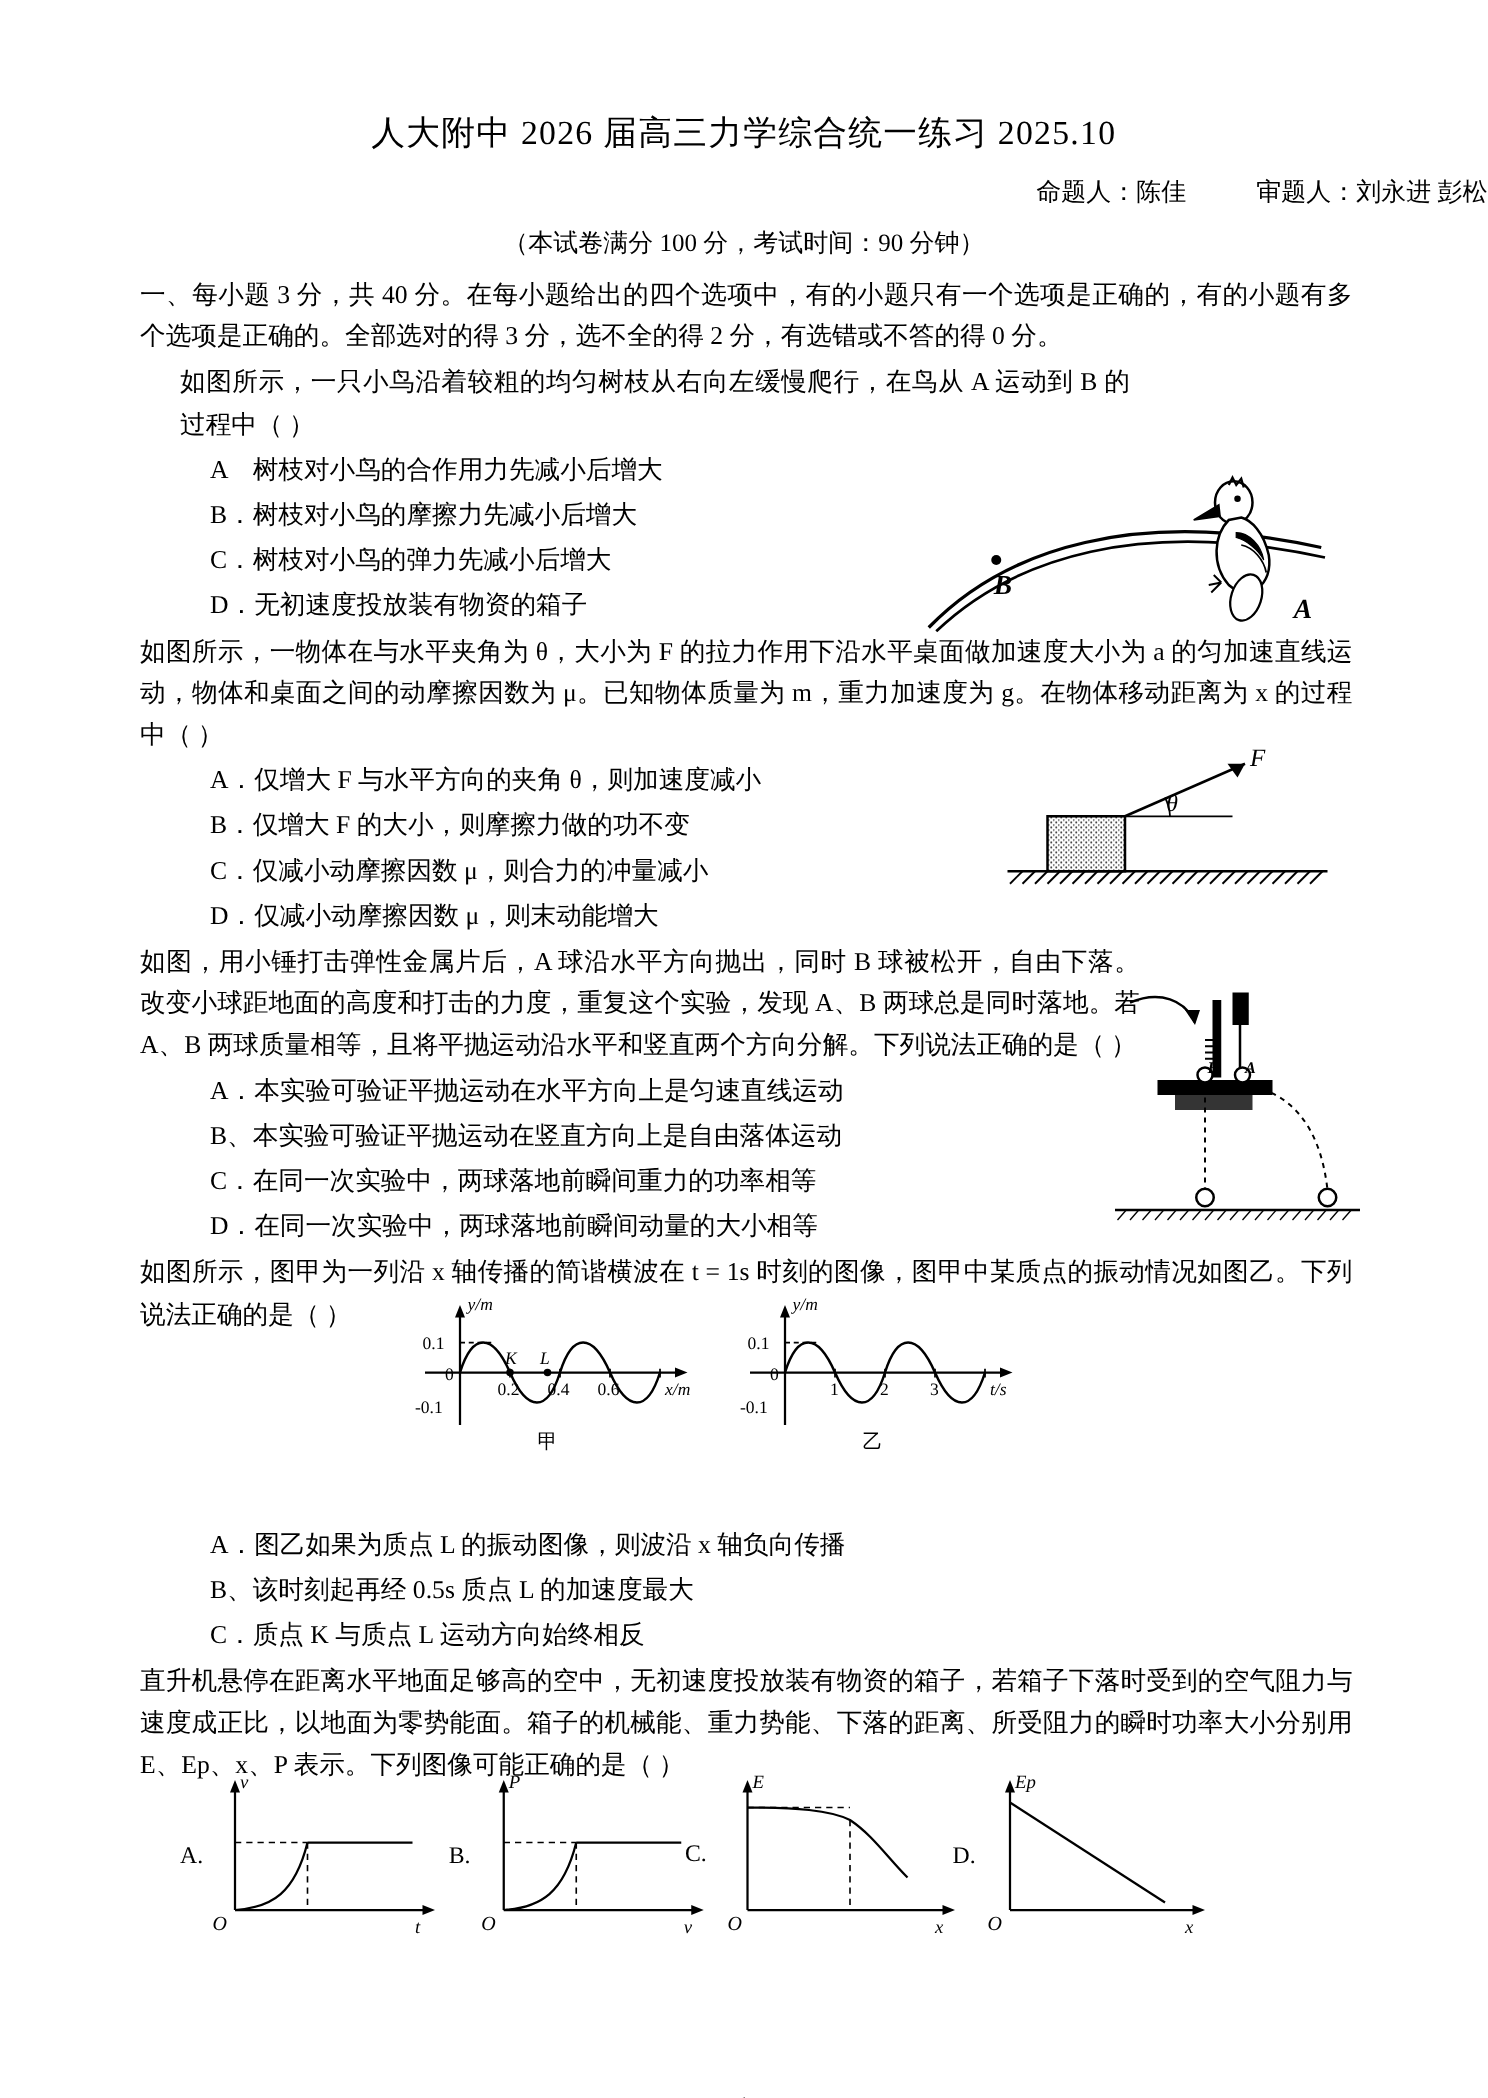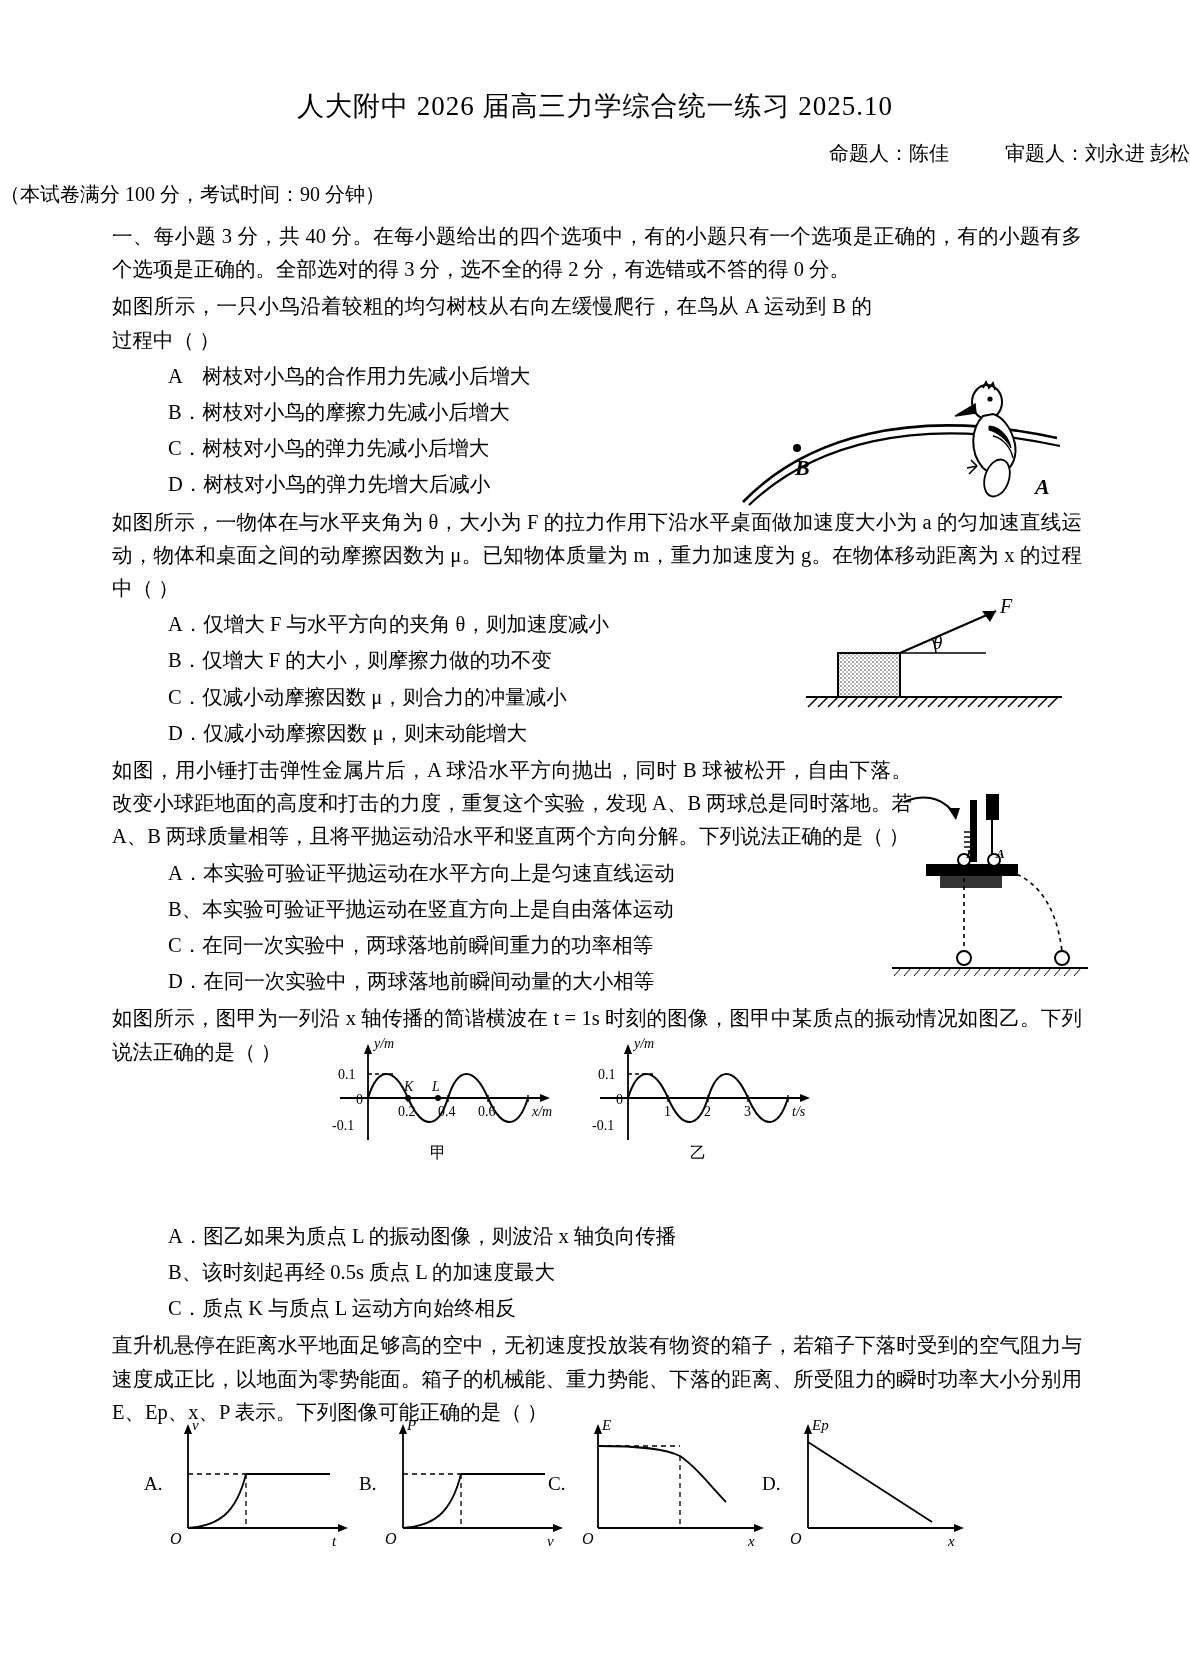--- a/index.html
+++ b/index.html
@@ -8,21 +8,21 @@
     font-family:"Liberation Serif","DejaVu Serif",serif;
     color:#000;position:relative;overflow:hidden;
   }
   .page{position:relative;width:1190px;height:1678px;padding:0;}
   .title{
     text-align:center;font-weight:normal;font-size:27px;
     margin-top:88px;letter-spacing:1px;
   }
   .subline{text-align:right;font-size:20px;margin-top:16px;}
   .subline .gap{display:inline-block;width:46px;}
-  .subline2{font-size:20px;margin-top:14px;}
+  .subline2{text-align:center;font-size:20px;margin-top:14px;}
   .body{padding:0 108px 0 112px;font-size:20.5px;line-height:1.62;margin-top:12px;}
   .para{text-align:justify;text-justify:inter-ideograph;}
   .q{margin-top:4px;}
   .qtext{text-align:justify;}
   .opts{margin-left:56px;}
   .opt{margin-top:3px;white-space:nowrap;}
   .fig{position:absolute;}
   svg{display:block;}
   .pagenum{
     position:absolute;left:0;right:0;bottom:72px;text-align:center;font-size:17px;
@@ -41,26 +41,26 @@
     <span>审题人：刘永进 彭松</span>
   </div>
 
   <div class="subline2">（本试卷满分 100 分，考试时间：90 分钟）</div>
 
   <div class="body">
 
     <div class="para">一、每小题 3 分，共 40 分。在每小题给出的四个选项中，有的小题只有一个选项是正确的，有的小题有多个选项是正确的。全部选对的得 3 分，选不全的得 2 分，有选错或不答的得 0 分。</div>
 
     <div class="q">
-      <div class="qtext" style="width:760px;">如图所示，一只小鸟沿着较粗的均匀树枝从右向左缓慢爬行，在鸟从 A 运动到 B 的过程中（        ）</div>
+      <div class="qtext" style="width:760px;margin-left:32px;">如图所示，一只小鸟沿着较粗的均匀树枝从右向左缓慢爬行，在鸟从 A 运动到 B 的过程中（        ）</div>
       <div class="opts">
         <div class="opt">A　树枝对小鸟的合作用力先减小后增大</div>
         <div class="opt">B．树枝对小鸟的摩擦力先减小后增大</div>
         <div class="opt">C．树枝对小鸟的弹力先减小后增大</div>
-        <div class="opt">D．树枝对小鸟的弹力先增大后减小</div>
+        <div class="opt">D．无初速度投放装有物资的箱子</div>
       </div>
     </div>
 
     <div class="q">
       <div class="qtext">如图所示，一物体在与水平夹角为 θ，大小为 F 的拉力作用下沿水平桌面做加速度大小为 a 的匀加速直线运动，物体和桌面之间的动摩擦因数为 μ。已知物体质量为 m，重力加速度为 g。在物体移动距离为 x 的过程中（        ）</div>
       <div class="opts">
         <div class="opt">A．仅增大 F 与水平方向的夹角 θ，则加速度减小</div>
         <div class="opt">B．仅增大 F 的大小，则摩擦力做的功不变</div>
         <div class="opt">C．仅减小动摩擦因数 μ，则合力的冲量减小</div>
         <div class="opt">D．仅减小动摩擦因数 μ，则末动能增大</div>

